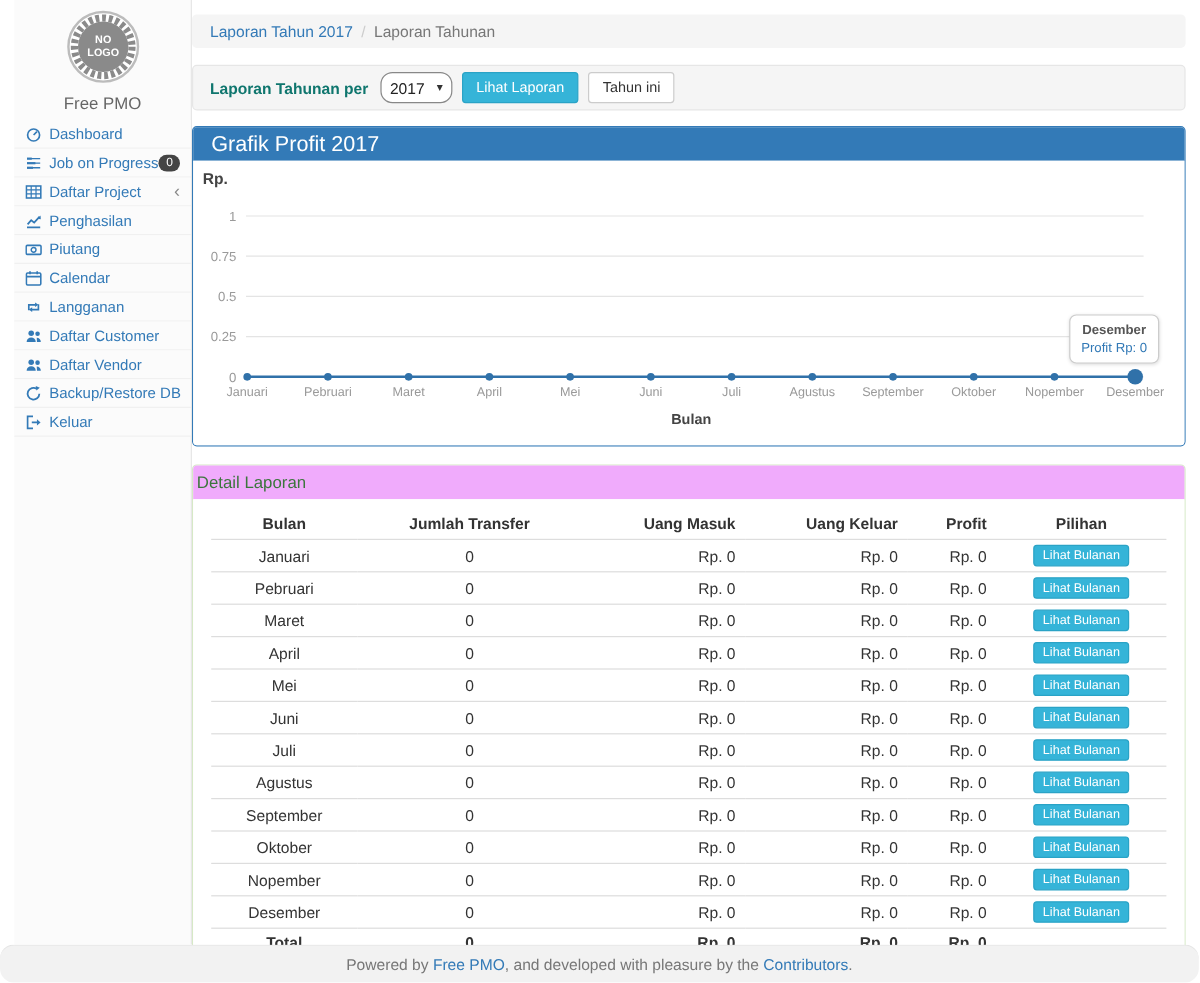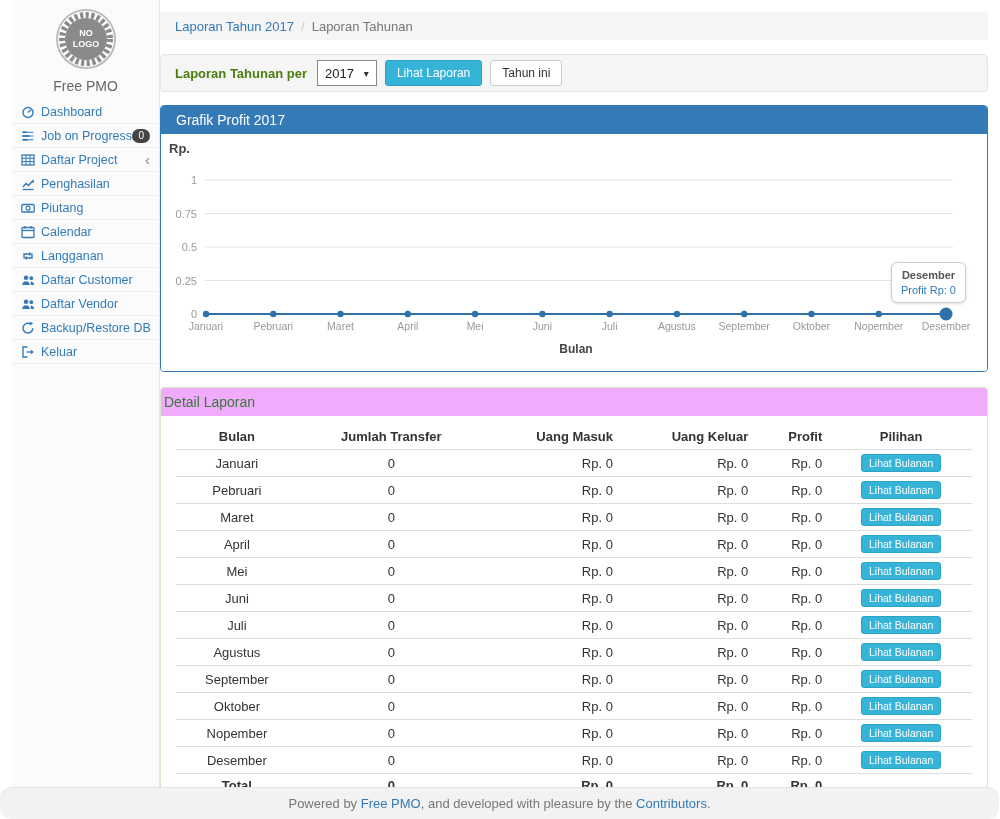--- a/index.html
+++ b/index.html
@@ -25,34 +25,34 @@
   
   .main { margin-left:149px; padding:12px 12px 0 11px; }
 
   .breadcrumb { background:#f5f5f5; border-radius:4px; padding:6px 15px; height:28px;
                 font-size:13px; color:#777; margin-bottom:14px; display:flex; align-items:center; gap:7px; }
   .breadcrumb a { color:#337ab7; text-decoration:none; }
   .breadcrumb .sep { color:#ccc; }
 
   .well { background:#f5f5f5; border:1px solid #e6e6e6; border-radius:4px; height:38px;
           display:flex; align-items:center; gap:8px; padding:5px 14px; margin-bottom:13px; }
-  .well .filter-label { color:#4d7c0f; font-weight:bold; font-size:13px; margin-right:2px; }
-  .select { background:#fff; border:1px solid #888; border-radius:0; height:26px;
+  .well .filter-label { color:#0f766e; font-weight:bold; font-size:13px; margin-right:2px; }
+  .select { background:#fff; border:1px solid #888; border-radius:10px; height:26px;
             display:inline-flex; align-items:center; gap:10px; padding:0 7px; font-size:13px; color:#222; cursor:pointer; }
   .select .caret { font-size:10px; color:#333; }
   .btn { display:inline-flex; align-items:center; justify-content:center; height:26px;
          border-radius:3px; font-size:12px; padding:0 11px; cursor:pointer; border:1px solid transparent; }
   .btn-info { background:#35b4d8; border-color:#2aa3c6; color:#fff; }
   .btn-default { background:#fff; border-color:#ccc; color:#333; }
 
   
   .panel { border-radius:4px; margin-bottom:15px; }
   .panel-primary { border:1px solid #337ab7; }
   .panel-primary > .panel-heading { background:#337ab7; color:#fff; padding:6px 15px; height:28px;
-        font-size:14px; border-radius:3px 3px 0 0; display:flex; align-items:center; }
+        font-size:18px; border-radius:3px 3px 0 0; display:flex; align-items:center; }
   .panel-success { border:1px solid #d6e9c6; }
   .panel-success > .panel-heading { background:#f0abfc; color:#3c763d; padding:6px 3px; height:28px;
         font-size:14px; border-radius:3px 3px 0 0; display:flex; align-items:center; }
   .panel-body { background:#fff; border-radius:0 0 3px 3px; }
 
   
   .chart-body { position:relative; height:237px; }
   .chart-ylabel { position:absolute; left:8px; top:7px; font-weight:bold; font-size:13px; color:#444; }
   .chart-svg { position:absolute; left:0; top:0; }
   .chart-tooltip { position:absolute; right:21px; top:128px; background:#fff; border:1px solid #ccc;

